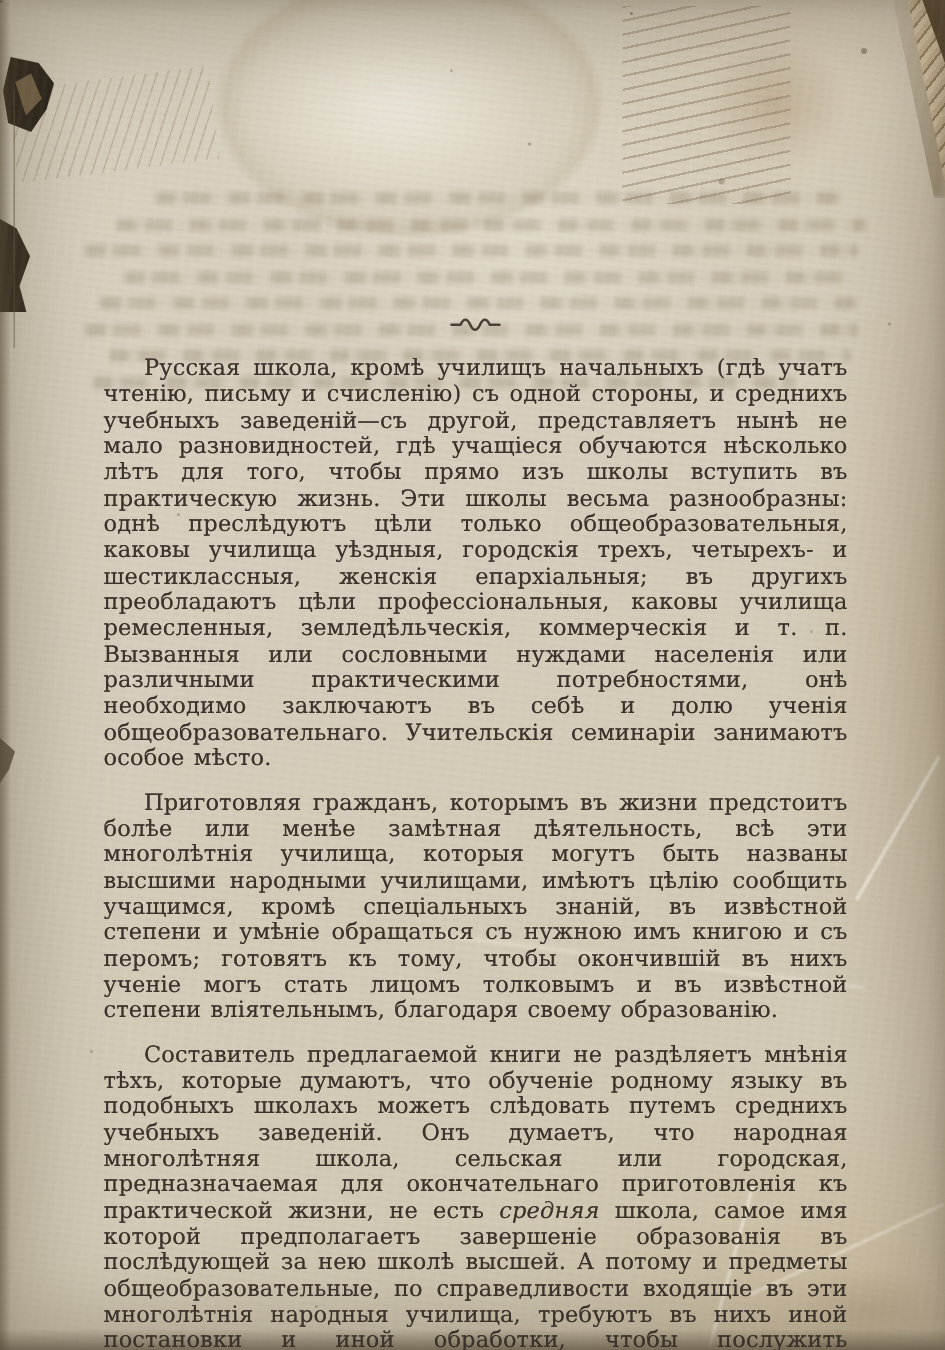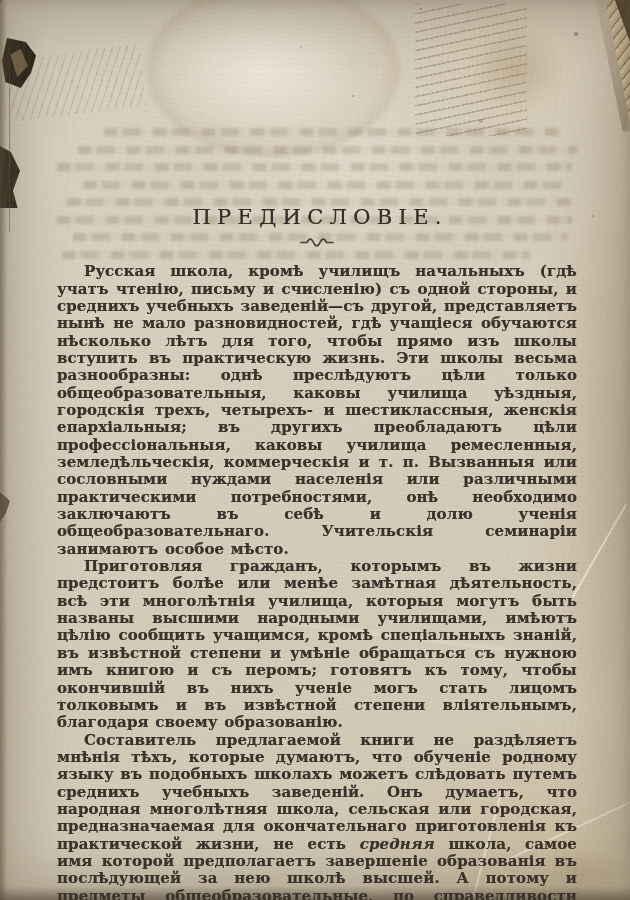--- a/index.html
+++ b/index.html
@@ -91,21 +91,21 @@
 
   
   .content{position:absolute;left:57px;top:204px;width:520px;z-index:3;}
   .title{margin:0;font-weight:normal;font-size:21px;line-height:1.25;text-align:center;
     letter-spacing:.30em;text-indent:.30em;color:#362f28;
     text-shadow:0 0 .5px rgba(54,47,40,.8);}
   .divider{margin-top:7px;text-align:center;line-height:0;}
   .bodytext{margin-top:16px;font-size:15px;line-height:17.35px;color:#3b332b;
     text-align:justify;word-spacing:.09em;letter-spacing:.1px;
     text-shadow:0 0 .4px rgba(59,51,43,.65);}
-  .bodytext p{margin:0;text-indent:27px;hyphens:auto;font-weight:bold;-webkit-hyphens:auto;}
+  .bodytext p{margin:12px;text-indent:27px;hyphens:auto;-webkit-hyphens:auto;}
   .it{font-style:italic;}
 </style>
 </head>
 <body>
 
 <div class="photo">
   <div class="page"></div>
 
   <div class="stain-ring"></div>
   <div class="scratch-topleft"></div>
@@ -127,21 +127,20 @@
   <div class="tear-a"></div>
   <div class="tear-b"></div>
   <div class="tear-c"></div>
   <div class="crease-v"></div>
 
   <div class="fore-shadow"></div>
   <div class="fore-edge"></div>
   <div class="fore-edge-dark"></div>
 
   <div class="content">
-    <h1 class="title">ПРЕДИСЛОВІЕ.</h1>
     <div class="divider">
       <svg width="34" height="10" viewBox="0 0 34 10" aria-hidden="true">
         <path d="M1 5.5 h6 c2 -4.5 4.5 -4.5 6.5 0 c2 4.5 4.5 4.5 6.5 0 c2 -4.5 4.5 -4.5 6.5 0 h6.5" stroke="#4a4036" stroke-width="1.7" fill="none" stroke-linecap="round"></path>
       </svg>
     </div>
     <div class="bodytext">
       <p lang="ru">Русская школа, кромѣ училищъ начальныхъ (гдѣ учатъ чтенію, письму и счисленію) съ одной стороны, и среднихъ учебныхъ заведеній—съ другой, представляетъ нынѣ не мало разновидностей, гдѣ учащіеся обучаются нѣсколько лѣтъ для того, чтобы прямо изъ школы вступить въ практическую жизнь. Эти школы весьма разнообразны: однѣ преслѣдуютъ цѣли только общеобразовательныя, каковы училища уѣздныя, городскія трехъ, четырехъ- и шестиклассныя, женскія епархіальныя; въ другихъ преобладаютъ цѣли профессіональныя, каковы училища ремесленныя, земледѣльческія, коммерческія и т. п. Вызванныя или сословными нуждами населенія или различными практическими потребностями, онѣ необходимо заключаютъ въ себѣ и долю ученія общеобразовательнаго. Учительскія семинаріи занимаютъ особое мѣсто.</p>
       <p lang="ru">Приготовляя гражданъ, которымъ въ жизни предстоитъ болѣе или менѣе замѣтная дѣятельность, всѣ эти многолѣтнія училища, которыя могутъ быть названы высшими народными училищами, имѣютъ цѣлію сообщить учащимся, кромѣ спеціальныхъ знаній, въ извѣстной степени и умѣніе обращаться съ нужною имъ книгою и съ перомъ; готовятъ къ тому, чтобы окончившій въ нихъ ученіе могъ стать лицомъ толковымъ и въ извѣстной степени вліятельнымъ, благодаря своему образованію.</p>
       <p lang="ru"><span>Составитель предлагаемой книги не раздѣляетъ мнѣнія тѣхъ, которые думаютъ, что обученіе родному языку въ подобныхъ школахъ можетъ слѣдовать путемъ среднихъ учебныхъ заведеній. Онъ думаетъ, что народная многолѣтняя школа, сельская или городская, предназначаемая для окончательнаго приготовленія къ практической жизни, не есть </span><span class="it">средняя</span><span> школа, самое имя которой предполагаетъ завершеніе образованія въ послѣдующей за нею школѣ высшей. А потому и предметы общеобразовательные, по справедливости входящіе въ эти многолѣтнія народныя училища, требуютъ въ нихъ иной постановки и иной обработки, чтобы послужить возможному для учениковъ этихъ школъ образованію, а не той полуобразованности, которая является результатомъ вреднаго смѣшенія обѣихъ системъ обученія.</span></p>
     </div>

